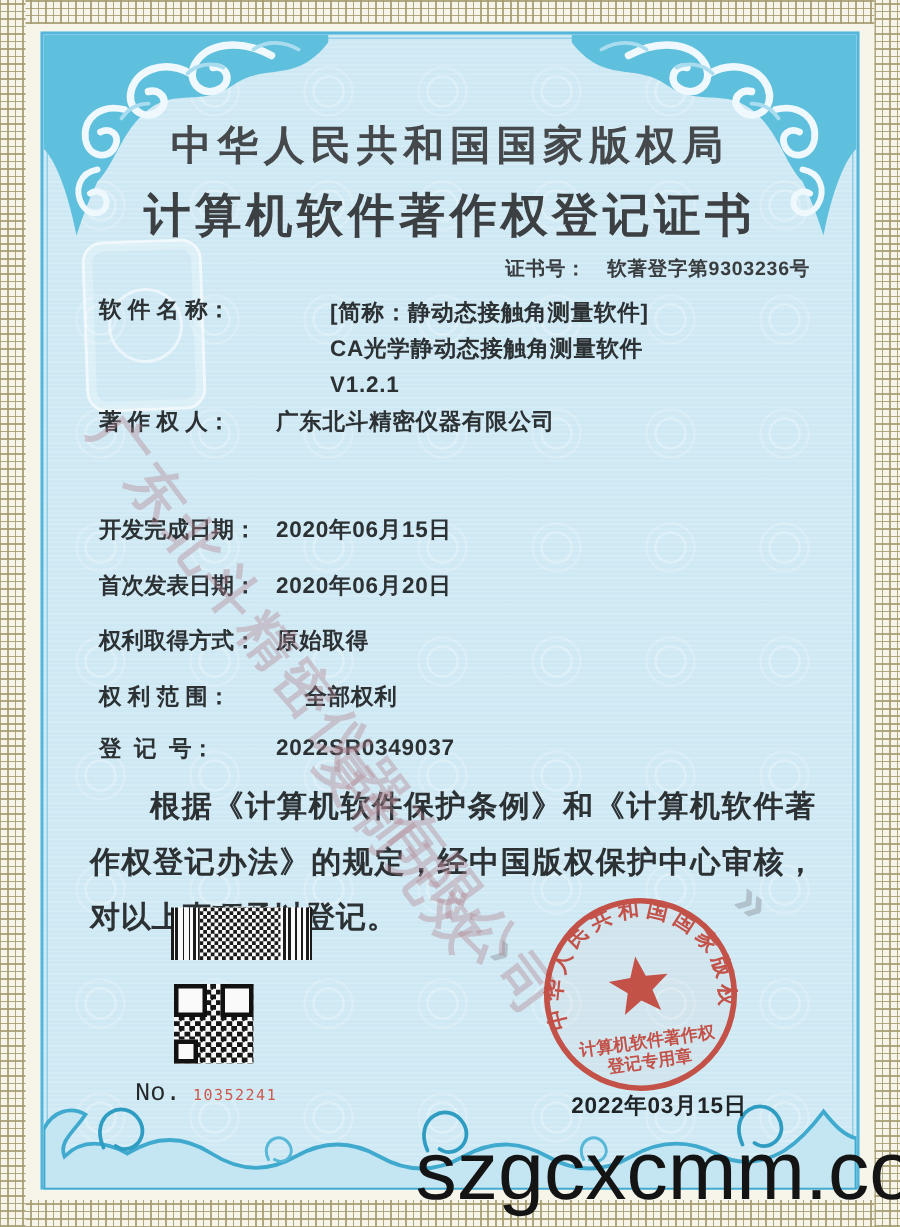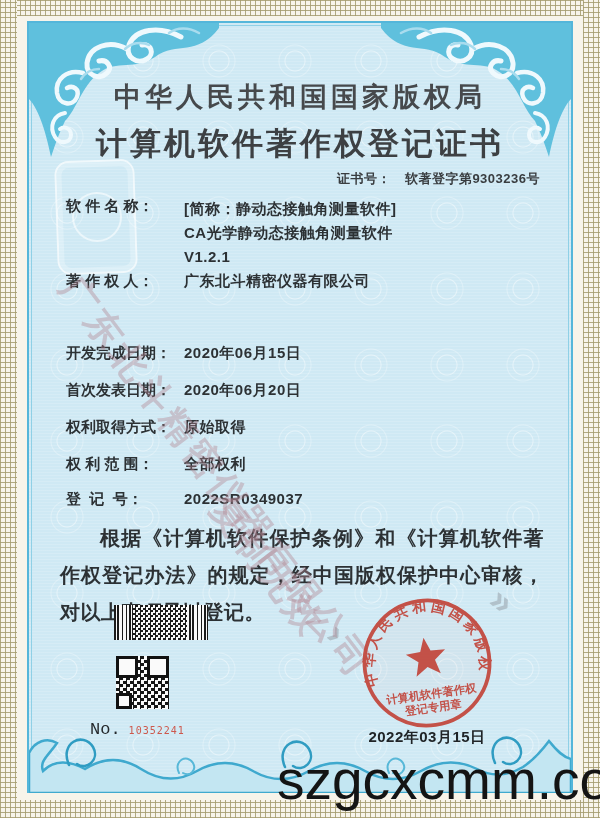--- a/index.html
+++ b/index.html
@@ -59,26 +59,26 @@
   }
   .certno {
     position:absolute; top:170px; right:60px; font-size:13px; font-weight:700;
     color:#393d40; z-index:3; letter-spacing:.5px;
   }
   .certno .gap { display:inline-block; width:14px; }
   .row { position:absolute; left:66px; display:flex; z-index:3; }
   .lbl { width:118px; white-space:pre; font-size:15px; font-weight:700; color:#2c3134; }
   .val { font-size:15px; font-weight:700; color:#2c3134; letter-spacing:.5px; }
   .val .vline { display:block; line-height:24px; }
-  .r-swname { top:197px; }
+  .r-swname { top:197px;gap:36px; }
   .r-holder { top:272px; }
   .r-dev    { top:344px; }
   .r-pub    { top:381px;align-items:flex-end; }
   .r-acq    { top:418px; }
-  .r-scope  { top:455px; }
+  .r-scope  { top:455px;gap:19px; }
   .r-reg    { top:490px; }
   .statement {
     position:absolute; left:60px; right:56px; top:520px; z-index:3;
     font-size:20px; font-weight:600; color:#2c3134;
     line-height:37px; text-indent:2em; text-align:justify; letter-spacing:.5px;
   }
   
   .barcode {
     position:absolute; left:114px; top:605px; width:94px; height:35px; z-index:3;
     background:
@@ -103,21 +103,21 @@
   .serial { position:absolute; left:90px; top:720px; z-index:3; }
   .serial .no { font-family:Liberation Mono, monospace; font-size:17px; color:#24282b; }
   .serial .num {
     font-family:"DejaVu Sans Mono","Liberation Mono",monospace;
     font-size:10px; color:#cd584c; letter-spacing:1px; margin-left:8px;
   }
   
   .seal { position:absolute; left:356px; top:592px; width:142px; height:142px;
           transform:rotate(-8deg); opacity:.92; z-index:5; }
   .issue-date {
-    position:absolute; left:356px; top:728px; width:142px; text-align:center;
+    position:absolute; left:356px; top:728px; width:142px; text-align:right;
     font-size:15px; font-weight:700; color:#202427; z-index:5; letter-spacing:.5px;
   }
   
   .wm {
     position:absolute; white-space:nowrap; z-index:4; font-weight:700;
     color:rgba(178,132,144,.40); transform-origin:0 0; pointer-events:none;
   }
   .wm1 { left:88px; top:266px; font-size:37px; letter-spacing:4px; transform:rotate(53deg); }
   .wm2 { left:238px; top:486px; font-size:37px; letter-spacing:4px; transform:rotate(53deg); }
   .chev { position:absolute; color:rgba(118,120,126,.35); font-size:36px; z-index:2;

